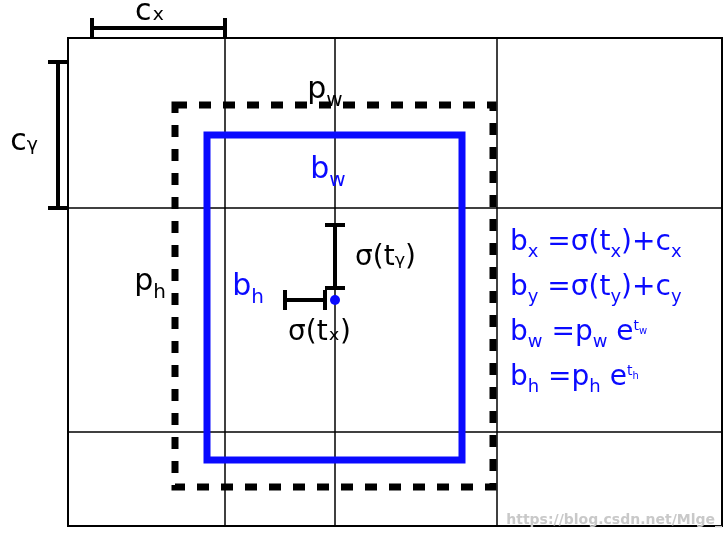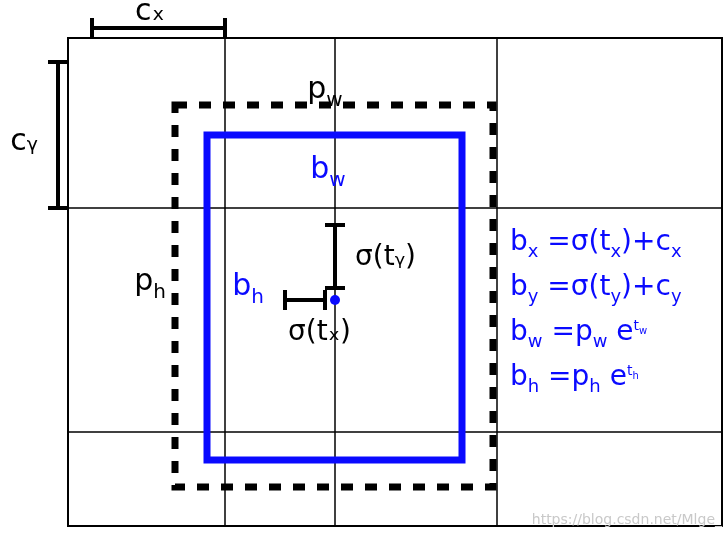--- a/index.html
+++ b/index.html
@@ -12,20 +12,21 @@
   }
   svg { display: block; }
   .blue-text { fill: #0a0aff; }
   .black-text { fill: #000000; }
   .watermark {
     position: absolute;
     right: 6px;
     bottom: 8px;
     color: #c9c9c9;
     font-size: 14px;
+    font-weight: bold;
   }
 </style>
 </head>
 <body>
 
 <svg width="728" height="535" viewBox="0 0 728 535">
 
   <rect x="68" y="38" width="654" height="488" fill="none" stroke="#000" stroke-width="2"></rect>
 
   <line x1="225" y1="38" x2="225" y2="526" stroke="#000" stroke-width="1.5"></line>

